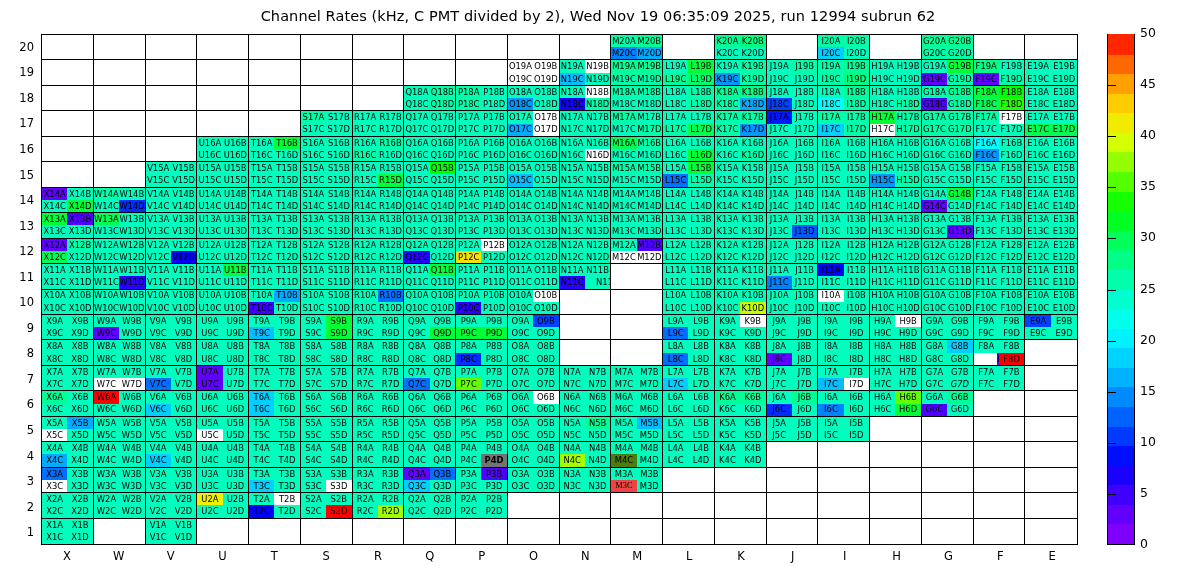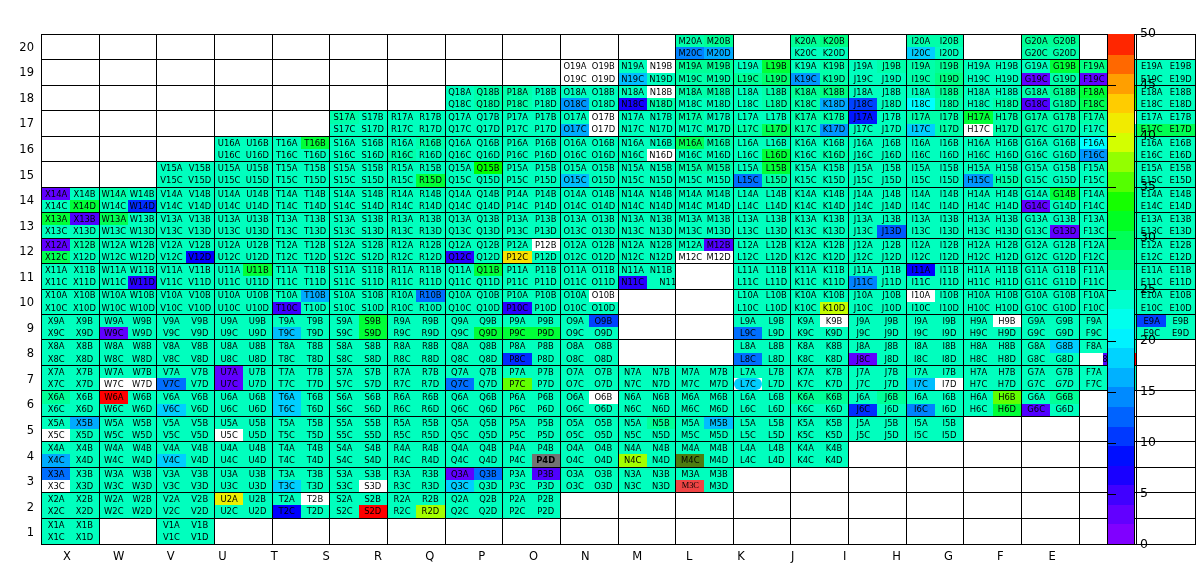--- a/index.html
+++ b/index.html
@@ -6,21 +6,21 @@
   body{width:1196px;height:572px;overflow:hidden;font-family:"DejaVu Sans","Liberation Sans",sans-serif;}
   #root{position:relative;width:1196px;height:572px;}
 
   #title{
     position:absolute;left:0;top:8px;width:1196px;text-align:center;
     font-size:14.5px;color:#000;letter-spacing:0.1px;
   }
 
   
   #plot{
-    position:absolute;left:41px;top:34px;width:1155px;height:511px;
+    position:absolute;left:41px;top:34px;width:1037px;height:511px;
     border:1.6px solid #000;box-sizing:border-box;background:#fff;
   }
   #grid{position:absolute;left:0;top:0;width:100%;height:100%;display:grid;
         grid-template-columns:repeat(20,1fr);grid-template-rows:repeat(20,1fr);}
   .cell{position:relative;border-right:1.2px solid #000;border-bottom:1.2px solid #000;box-sizing:border-box;}
   .cell.lastcol{border-right:none;}
   .cell.lastrow{border-bottom:none;}
   .quads{position:absolute;inset:0;display:grid;grid-template-columns:1fr 1fr;grid-template-rows:1fr 1fr;}
   .q{
     display:flex;align-items:center;justify-content:center;
@@ -38,20 +38,21 @@
   #cbargrad{position:absolute;inset:0;}
   .cbseg{position:absolute;left:0;width:100%;}
   .cbtick{position:absolute;left:1107px;width:9px;height:0;border-top:1.4px solid #000;}
   .cblabel{position:absolute;left:1140px;font-size:12.5px;color:#000;}
 </style>
 </head>
 <body>
 
 <div id="root">
 
+  <div id="title">Channel Rates (kHz, C PMT divided by 2), Wed Nov 19 06:35:09 2025, run 12994 subrun 62</div>
 
   <div id="plot">
     <div id="grid">
         <div class="cell"></div>
         <div class="cell"></div>
         <div class="cell"></div>
         <div class="cell"></div>
         <div class="cell"></div>
         <div class="cell"></div>
         <div class="cell"></div>
@@ -1871,21 +1872,21 @@
             <div class="q" style="background: rgb(0, 255, 190);">M7A</div>
             <div class="q" style="background: rgb(0, 255, 190);">M7B</div>
             <div class="q" style="background: rgb(0, 255, 190);">M7C</div>
             <div class="q" style="background: rgb(0, 255, 190);">M7D</div>
           </div>
         </div>
         <div class="cell">
           <div class="quads">
             <div class="q" style="background: rgb(0, 255, 190);">L7A</div>
             <div class="q" style="background: rgb(0, 255, 190);">L7B</div>
-            <div class="q" style="background: rgb(0, 206, 255); border-radius: 6px;">L7C</div>
+            <div class="q" style="background: rgb(0, 206, 255);">L7C</div>
             <div class="q" style="background: rgb(0, 255, 190);">L7D</div>
           </div>
         </div>
         <div class="cell">
           <div class="quads">
             <div class="q" style="background: rgb(0, 255, 190);">K7A</div>
             <div class="q" style="background: rgb(0, 255, 190);">K7B</div>
             <div class="q" style="background: rgb(0, 255, 190);">K7C</div>
             <div class="q" style="background: rgb(0, 255, 190);">K7D</div>
           </div>

